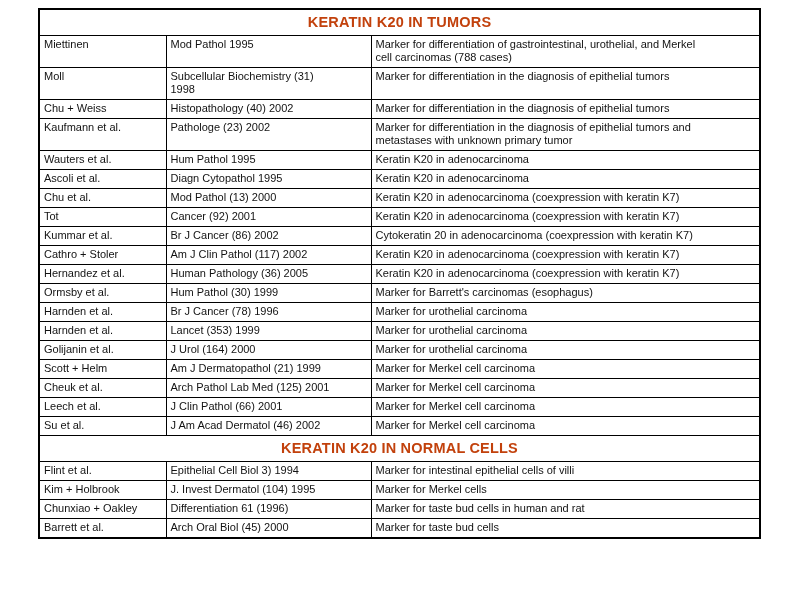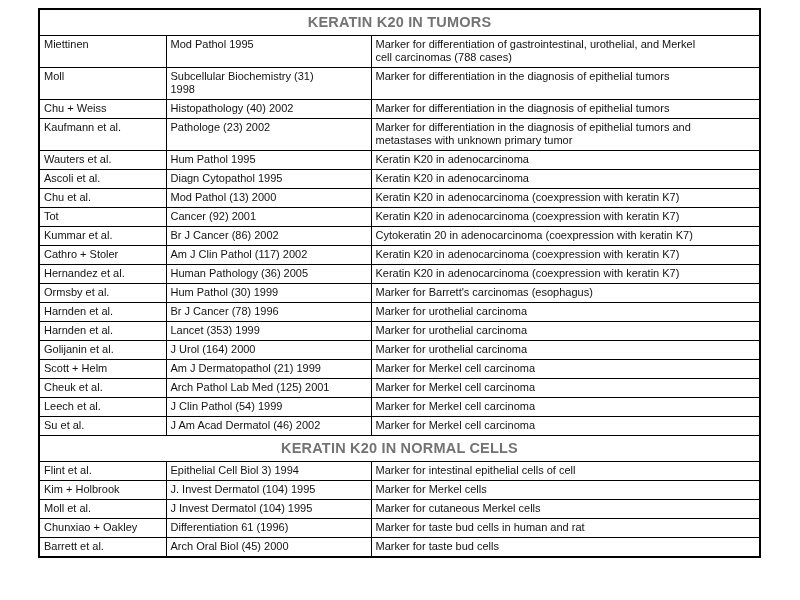--- a/index.html
+++ b/index.html
@@ -30,21 +30,21 @@
     white-space: pre-line;
     overflow: hidden;
   }
   table.ktable td.title-cell {
     font-weight: bold;
     font-size: 14.5px;
     line-height: 17px;
     text-align: center;
     padding: 4px 2px;
     white-space: normal;
-    color: #737373;
+    color: #c2410c;
     letter-spacing: 0.2px;
   }
   .it { }
 </style>
 </head>
 <body>
 
 <div class="page">
   <table class="ktable">
     <colgroup>
@@ -159,52 +159,47 @@
   </tr>
 
   <tr>
     <td>Cheuk et al.</td>
     <td>Arch Pathol Lab Med (125) 2001</td>
     <td><span>Marker for Merkel cell carcinoma</span></td>
   </tr>
 
   <tr>
     <td>Leech et al.</td>
-    <td>J Clin Pathol (54) 1999</td>
+    <td>J Clin Pathol (66) 2001</td>
     <td><span>Marker for Merkel cell carcinoma</span></td>
   </tr>
 
   <tr>
     <td>Su et al.</td>
     <td>J Am Acad Dermatol (46) 2002</td>
     <td><span>Marker for Merkel cell carcinoma</span></td>
   </tr>
 
   <tr>
     <td class="title-cell" colspan="3">KERATIN K20 IN NORMAL CELLS</td>
   </tr>
 
   <tr>
     <td>Flint et al.</td>
     <td>Epithelial Cell Biol 3) 1994</td>
-    <td><span>Marker for </span><span class="it">intestinal epithelial cells</span><span> of cell</span></td>
+    <td><span>Marker for </span><span class="it">intestinal epithelial cells</span><span> of villi</span></td>
   </tr>
 
   <tr>
     <td>Kim + Holbrook</td>
     <td>J. Invest Dermatol (104) 1995</td>
     <td><span>Marker for </span><span class="it">Merkel cells</span></td>
   </tr>
 
 
-  <tr>
-    <td>Moll et al.</td>
-    <td>J Invest Dermatol (104) 1995</td>
-    <td><span>Marker for cutaneous Merkel cells</span></td>
-  </tr>
 
   <tr>
     <td>Chunxiao + Oakley</td>
     <td>Differentiation 61 (1996)</td>
     <td><span>Marker for taste bud cells in human and rat</span></td>
   </tr>
 
   <tr>
     <td>Barrett et al.</td>
     <td>Arch Oral Biol (45) 2000</td>

